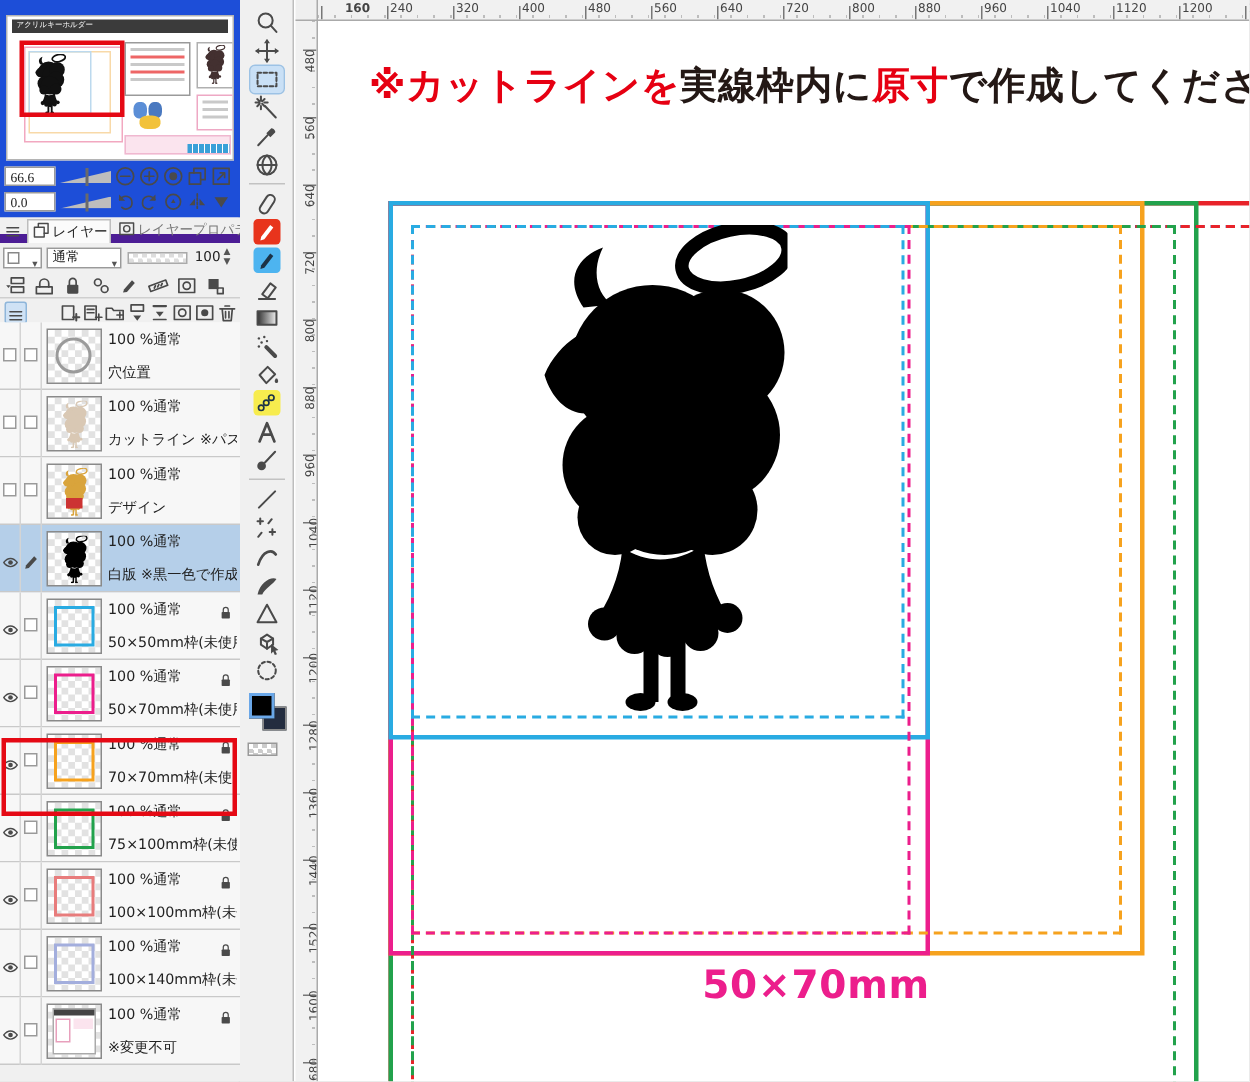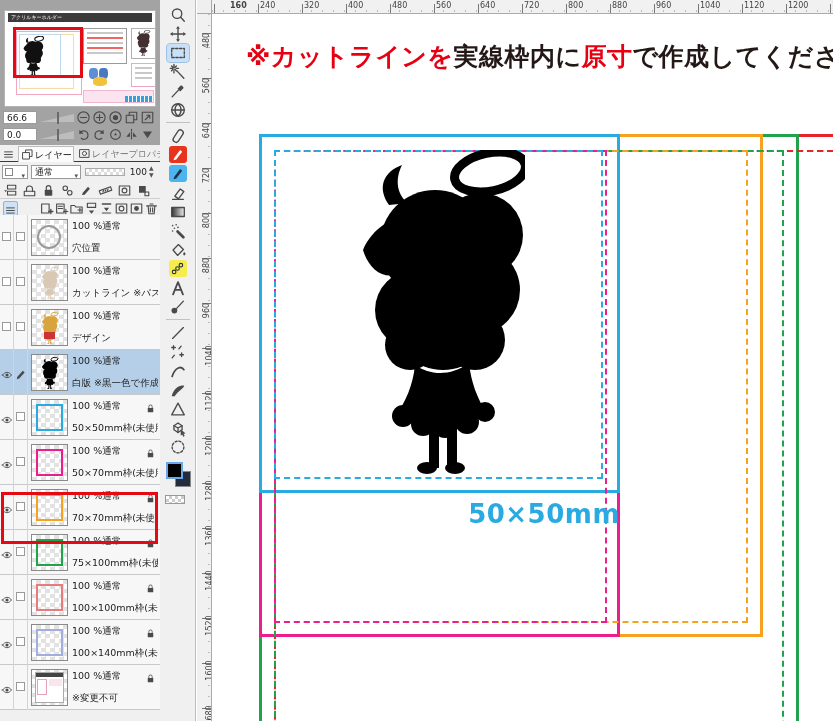--- a/index.html
+++ b/index.html
@@ -3,21 +3,21 @@
 <meta charset="utf-8">
 <style>
   html,body{margin:0;padding:0;background:#d8d8d8;}
   *{box-sizing:border-box;}
   #stage{position:relative;width:833px;height:721px;background:#fff;overflow:hidden;
     font-family:"DejaVu Sans","Liberation Sans",sans-serif;color:#222;}
   .abs{position:absolute;}
 
   
   #left-panel{left:0;top:0;width:160px;height:721px;background:#ececec;border-right:1px solid #b9b9b9;}
-  #navigator{left:0;top:0;width:160px;height:145px;background:#a3a3a3;}
+  #navigator{left:0;top:0;width:160px;height:145px;background:#1d4ed8;font-family:Liberation Serif, serif;}
   #nav-preview{left:4px;top:10px;width:152px;height:97px;background:#fff;border:1px solid #b4b4b4;overflow:hidden;}
   .npv{position:absolute;}
   #npv-header{left:3px;top:2px;width:144px;height:9px;background:#3b3b3b;color:#fff;font-size:5px;line-height:9px;padding-left:3px;white-space:nowrap;overflow:hidden;}
   #npv-frame-pink{left:11px;top:20px;width:66px;height:64px;border:1px solid #f2a8c0;}
   #npv-frame-blue{left:14px;top:23px;width:42px;height:42px;border:1px solid #bcd9ee;}
   #npv-frame-orange{left:14px;top:23px;width:55px;height:55px;border:1px solid #f8d9a8;}
   #npv-mid-box{left:78px;top:17px;width:44px;height:36px;border:1px solid #9a9a9a;}
   .npv-line{height:2px;background:#c9c9c9;margin:3px 3px 0 3px;}
   .npv-line.red{background:#e66;}
   #npv-blob1{left:84px;top:57px;width:9px;height:11px;background:#5b8ed6;border-radius:40%;}
@@ -32,21 +32,21 @@
   .nav-row{position:absolute;left:0;width:160px;height:16px;}
   #nav-row-zoom{top:110px;} #nav-row-rot{top:127px;}
   .nav-val{position:absolute;left:3px;top:1px;width:34px;height:13px;background:#fff;border:1px solid #9a9a9a;font-size:9px;line-height:12px;padding-left:3px;}
   .nav-slider{position:absolute;left:40px;top:4px;width:34px;height:8px;background:#bdbdbd;clip-path:polygon(0 100%,100% 0,100% 100%);}
   .nav-slider-handle{position:absolute;left:57px;top:2px;width:2px;height:12px;background:#6a6a6a;}
   .nav-btn{position:absolute;top:0;width:15px;height:15px;}
   .nav-btn svg{width:15px;height:15px;}
 
   
   #layer-panel{left:0;top:145px;width:160px;height:576px;background:#f0f0f0;}
-  #lp-tabs{position:absolute;left:0;top:1px;width:160px;height:16px;border-bottom:1px solid #4c1d95;font-size:9px;}
+  #lp-tabs{position:absolute;left:0;top:1px;width:160px;height:16px;border-bottom:6px solid #4c1d95;font-size:9px;}
   #lp-tabmenu{position:absolute;left:2px;top:2px;width:13px;height:13px;}
   .lp-tab{position:absolute;top:0;height:16px;line-height:16px;white-space:nowrap;overflow:hidden;}
   .lp-tab .ticon{display:inline-block;vertical-align:-3px;width:13px;height:13px;margin-right:1px;}
   #lp-tab-layer{left:18px;width:56px;background:#fbfbfb;border:1px solid #bdbdbd;border-bottom:none;padding-left:2px;}
   #lp-tab-prop{left:76px;width:84px;color:#777;padding-left:2px;}
   #lp-blend{position:absolute;left:0;top:18px;width:160px;height:18px;}
   #lp-colorbox{position:absolute;left:2px;top:2px;width:26px;height:14px;background:#fff;border:1px solid #9a9a9a;font-size:8px;color:#666;line-height:12px;}
   #lp-colorbox .sq{display:inline-block;width:8px;height:8px;border:1px solid #888;margin:2px 2px 0 2px;}
   #lp-blendsel{position:absolute;left:31px;top:2px;width:50px;height:14px;background:#fff;border:1px solid #9a9a9a;font-size:9px;line-height:12px;padding-left:3px;}
   .caret{position:absolute;right:2px;top:4px;font-size:7px;color:#555;}
@@ -758,15 +758,15 @@
     <div id="d-red" class="fdash"></div>
     <div id="d-green" class="fdash"></div>
     <div id="d-orange" class="fdash"></div>
     <div id="d-pink" class="fdash"></div>
     <div id="d-blue" class="fdash"></div>
 
     <svg id="silhouette">
         <use href="#sil"></use>
       </svg>
 
-    <div id="size-50x50" class="size-label">50×50mm</div>
+    <div id="size-50x70" class="size-label">50×70mm</div>
   </div>
 </div>
 
 </body></html>

